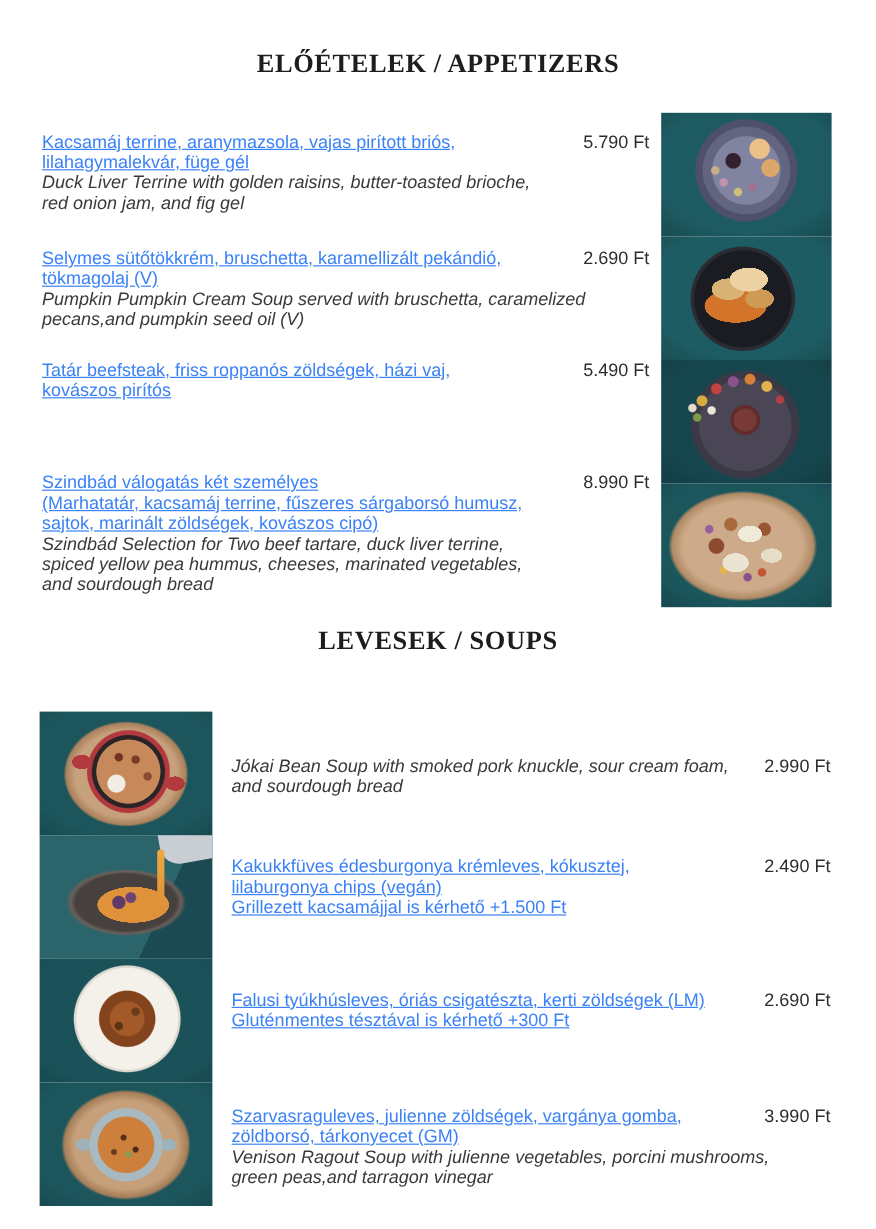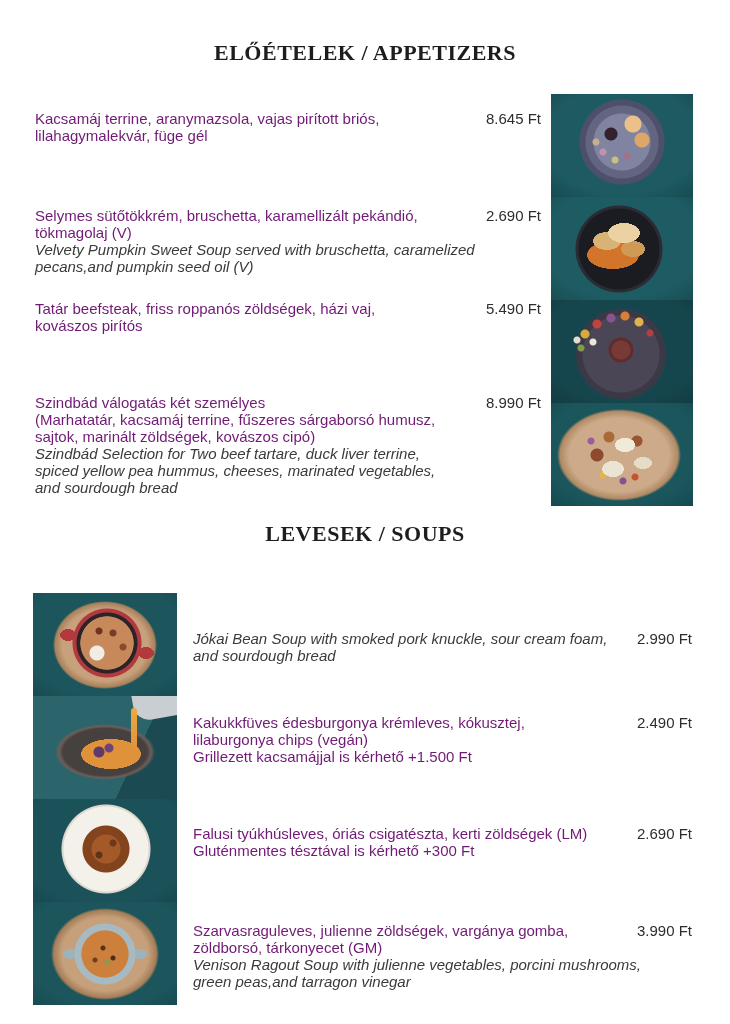--- a/index.html
+++ b/index.html
@@ -19,21 +19,21 @@
     font-weight:bold;
     font-size:22px;line-height:24px;
     letter-spacing:0.5px;
     color:#1d1d1d;
     white-space:nowrap;
   }
   #title-appetizers{top:38px;}
   #title-soups{top:519px;}
 
   .menu-item{position:absolute;font-size:15px;line-height:17px;}
-  .menu-item .name{white-space:pre-line;color:#701a75;padding-right:70px;}
+  .menu-item .name{white-space:pre-line;color:#3b82f6;padding-right:70px;text-decoration:underline;}
   .menu-item .desc{white-space:pre-line;font-style:italic;color:#3a3a3a;}
   .menu-item .price{position:absolute;top:0;right:0;color:#2d2d2d;}
 
   .apps-item{left:35px;width:506px;}
   #app-item-0{top:107px;}
   #app-item-1{top:204px;}
   #app-item-2{top:297px;}
   #app-item-3{top:391px;}
 
   .soup-item{left:193px;width:499px;}
@@ -153,30 +153,32 @@
   }
 </style>
 </head>
 <body>
 
 <div class="page">
 
   <div id="title-appetizers" class="section-title">ELŐÉTELEK / APPETIZERS</div>
 
   <div id="app-item-0" class="menu-item apps-item">
-    <div class="price">8.645 Ft</div>
+    <div class="price">5.790 Ft</div>
     <div class="name">Kacsamáj terrine, aranymazsola, vajas pirított briós,
 lilahagymalekvár, füge gél</div>
+    <div class="desc">Duck Liver Terrine with golden raisins, butter-toasted brioche,
+red onion jam, and fig gel</div>
   </div>
 
   <div id="app-item-1" class="menu-item apps-item">
     <div class="price">2.690 Ft</div>
     <div class="name">Selymes sütőtökkrém, bruschetta, karamellizált pekándió,
 tökmagolaj (V)</div>
-    <div class="desc">Velvety Pumpkin Sweet Soup served with bruschetta, caramelized
+    <div class="desc">Pumpkin Pumpkin Cream Soup served with bruschetta, caramelized
 pecans,and pumpkin seed oil (V)</div>
   </div>
 
   <div id="app-item-2" class="menu-item apps-item">
     <div class="price">5.490 Ft</div>
     <div class="name">Tatár beefsteak, friss roppanós zöldségek, házi vaj,
 kovászos pirítós</div>
   </div>
 
   <div id="app-item-3" class="menu-item apps-item">

